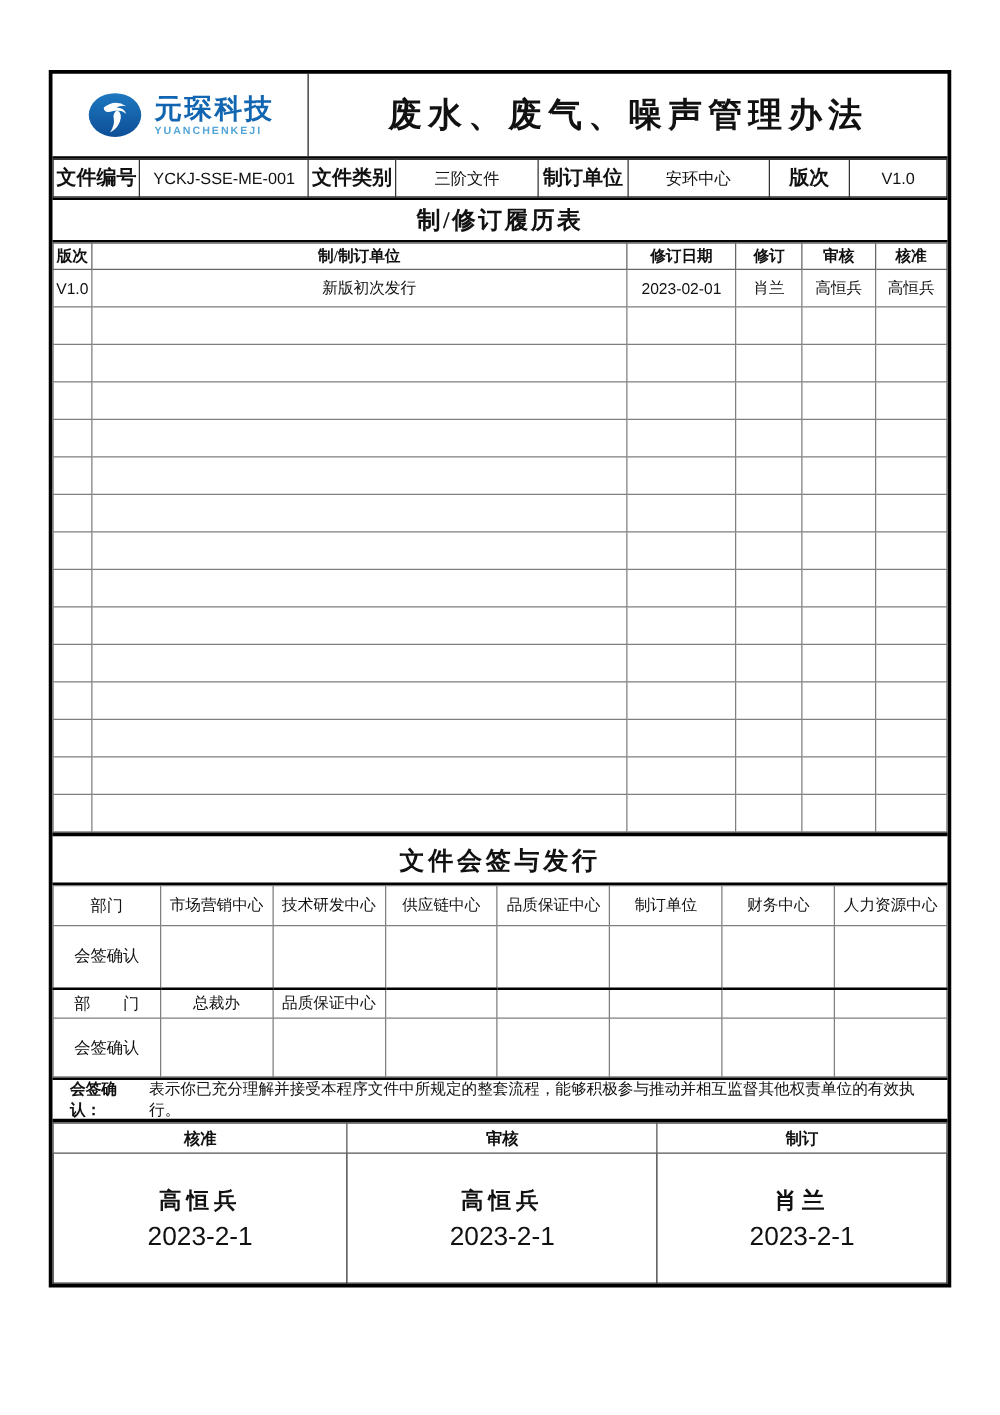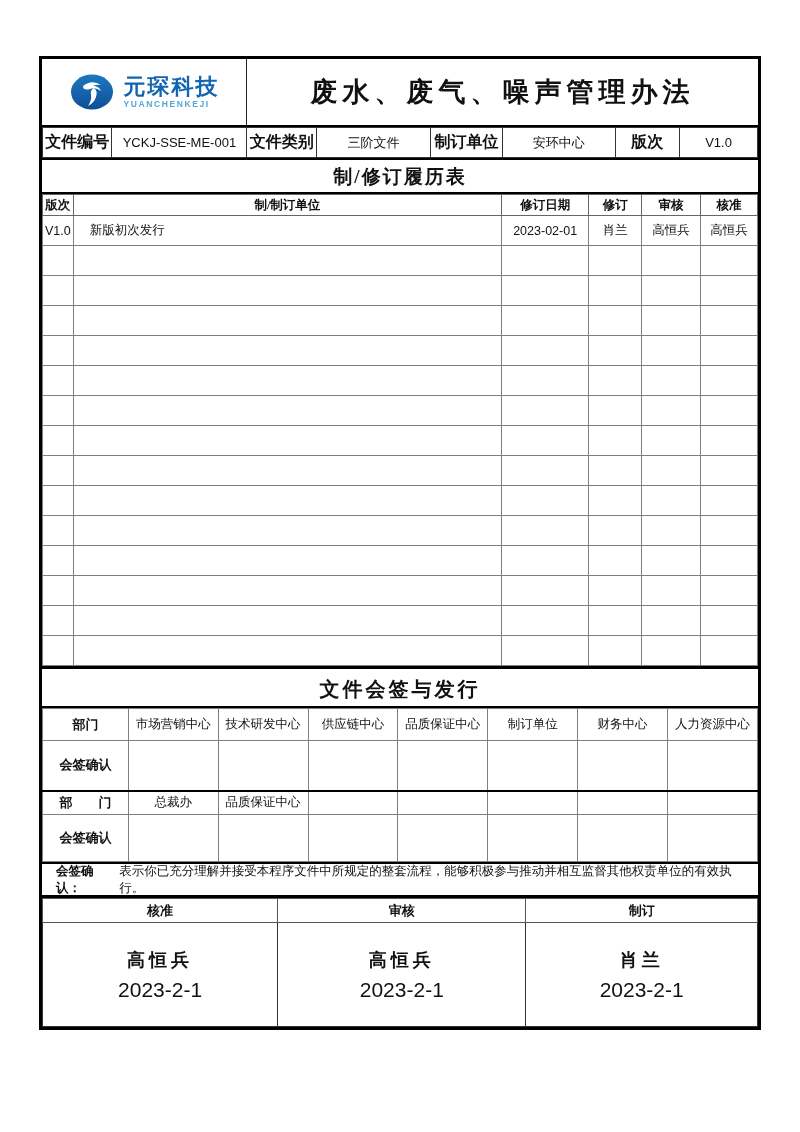--- a/index.html
+++ b/index.html
@@ -26,30 +26,30 @@
   .info-table td.lbl { font-weight:bold; }
   .info-table td.val { font-size:13px; }
 
   .sec-title { border-top:2px solid #000; text-align:center; font-weight:bold; }
   .rev-title { height:34px; line-height:34px; font-size:19px; letter-spacing:2px; }
   .signoff-title { border-top:3px solid #000; height:40px; line-height:40px; font-size:20px; letter-spacing:3px; }
 
   .rev-wrap { border-top:2px solid #000; }
   .rev-table th { height:21px; font-size:12.5px; border-color:#666; }
   .rev-table td { height:30px; }
-  .rev-table td.rec { text-align:left; padding-left:16px; }
+  .rev-table td.rec { text-align:center; padding-left:16px; }
 
   .signoff-wrap { border-top:2px solid #000; }
   .signoff-table td { font-size:12.5px; }
   .signoff-table .r1 td { height:32px; }
   .signoff-table .r2 td { height:50px; }
   .signoff-table .r3 td { height:24px; }
   .signoff-table .r4 td { height:47px; }
   .signoff-table .r2 td { border-bottom:2px solid #000; }
-  .signoff-table td.hlbl { font-weight:bold; font-size:13px; }
+  .signoff-table td.hlbl { font-weight:normal; font-size:13px; }
 
   .note-row { border-top:2px solid #000; height:33px; display:flex; align-items:center; justify-content:center; font-size:12.5px; padding:0 14px; }
   .note-row b { margin-right:2px; }
 
   .appr-wrap { border-top:3px solid #000; }
   .appr-table th { height:24px; font-size:13px; border-color:#555; }
   .appr-table td { height:104px; border-color:#333; vertical-align:middle; }
   .sig-name { font-size:18px; font-weight:bold; letter-spacing:4px; }
   .sig-date { font-family:"Liberation Sans","DejaVu Sans",sans-serif; font-size:21px; margin-top:6px; }
 </style>

